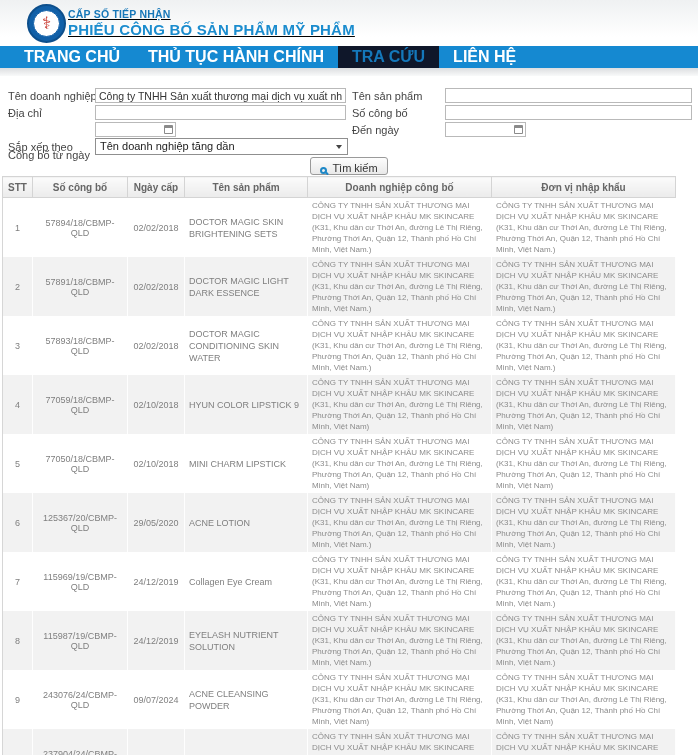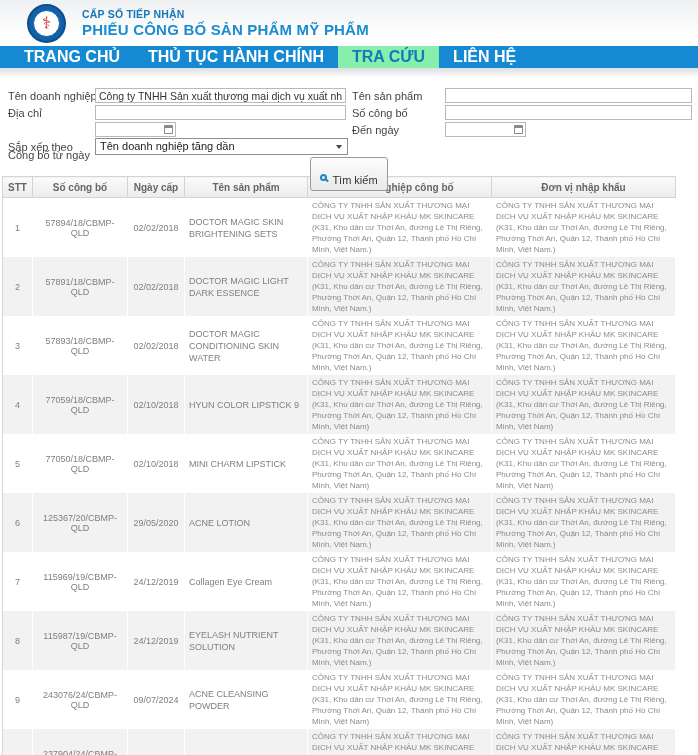--- a/index.html
+++ b/index.html
@@ -5,41 +5,41 @@
   * { margin:0; padding:0; box-sizing:border-box; }
   html,body { background:#e9ebec; }
   body { font-family:"Liberation Sans","DejaVu Sans",sans-serif; }
   .page { width:698px; height:755px; background:#fff; position:relative; overflow:hidden; margin:0 auto; }
 
   
   .hdr { height:46px; background:linear-gradient(180deg,#eff1f2 0%,#ffffff 80%); display:flex; align-items:center; padding-left:27px; }
   .logo { width:39px; height:39px; border-radius:50%; background:#1160a8; border:2px solid #0d4f8c; display:flex; align-items:center; justify-content:center; flex:0 0 auto; }
   .logo-in { width:27px; height:27px; border-radius:50%; background:#fff; border:1px solid #1160a8; display:flex; align-items:center; justify-content:center; }
   .logo-core { font-family:"DejaVu Sans",sans-serif; font-size:17px; line-height:1; color:#c8372d; }
-  .titles { margin-left:16px; }
+  .titles { margin-left:2px;text-decoration:underline; }
   .t1 { font-size:10.5px; font-weight:bold; color:#1777b8; letter-spacing:.2px; }
   .t2 { font-size:15px; font-weight:bold; color:#1b8cce; margin-top:1px; letter-spacing:.2px; }
 
   
   .nav { height:22px; background:#1589d1; display:flex; padding-left:10px; }
   .nav-item { padding:0 14px; line-height:22px; font-size:16px; font-weight:bold; color:#fff; cursor:pointer; white-space:nowrap; }
-  .nav-item.active { background:#86efac; color:#1478bb;text-align:center; }
+  .nav-item.active { background:#0f172a; color:#1478bb;text-align:center; }
   .nav-shadow { height:8px; background:linear-gradient(180deg,#dcdee0,#f9fafa); }
 
   
   .form { position:relative; height:88px; margin-top:12px; font-size:11px; color:#444; }
   .lbl { position:absolute; white-space:nowrap; }
   .inp { position:absolute; height:15px; border:1px solid #b9b9b9; font-size:10.5px; color:#333; padding:0 3px; font-family:inherit; background:#fff; }
   .date-wrap { position:absolute; width:81px; height:15px; }
   .date-wrap .inp { left:0; top:0; width:81px; }
   .cal { position:absolute; right:3px; top:3px; width:9px; height:9px; border:1px solid #8a8a8a; border-top:3px solid #8a8a8a; border-radius:1px; background:#fff; }
   .select { position:absolute; left:95px; top:50px; width:253px; height:17px; border:1px solid #8f8f8f; background:#fff; font-size:11px; color:#222; line-height:15px; padding:0 8px 0 4px; cursor:pointer; }
   .select .caret { position:absolute; right:5px; top:6px; width:0; height:0; border-left:3.5px solid transparent; border-right:3.5px solid transparent; border-top:4.5px solid #444; }
   .btn-row { position:absolute; left:0; right:0; top:69px; text-align:center; }
-  .search-btn { display:inline-flex; align-items:flex-start; gap:5px; height:18px; padding:16px 9px; border:1px solid #9a9a9a; border-radius:3px; background:linear-gradient(180deg,#fdfdfd,#e9e9e9); font-size:11px; color:#333; cursor:pointer; font-family:inherit; }
+  .search-btn { display:inline-flex; align-items:flex-end; gap:5px; height:18px; padding:0 9px; border:1px solid #9a9a9a; border-radius:3px; background:linear-gradient(180deg,#fdfdfd,#e9e9e9); font-size:11px; color:#333; cursor:pointer; font-family:inherit; }
   .mag { width:7px; height:7px; border:2px solid #1e88c7; border-radius:50%; position:relative; display:inline-block; }
   .mag::after { content:""; position:absolute; width:5px; height:2px; background:#1e88c7; right:-4px; bottom:-2px; transform:rotate(45deg); border-radius:1px; }
 
   
   table { border-collapse:collapse; table-layout:fixed; width:674px; margin-left:2px; border:1px solid #d6d6d6; }
   th { border:1px solid #d4d4d4; background:linear-gradient(180deg,#fbfbfb,#ebebeb); height:21px; font-size:10px; color:#666; font-weight:bold; text-align:center; padding:0 2px; }
   td { height:50px; vertical-align:middle; padding:2px 4px; border-right:1px solid rgba(255,255,255,.9); }
   tr.data:nth-child(even) { background:#f2f2f2; }
   .c-stt  { width:30px; }
   .c-num  { width:95px; }

